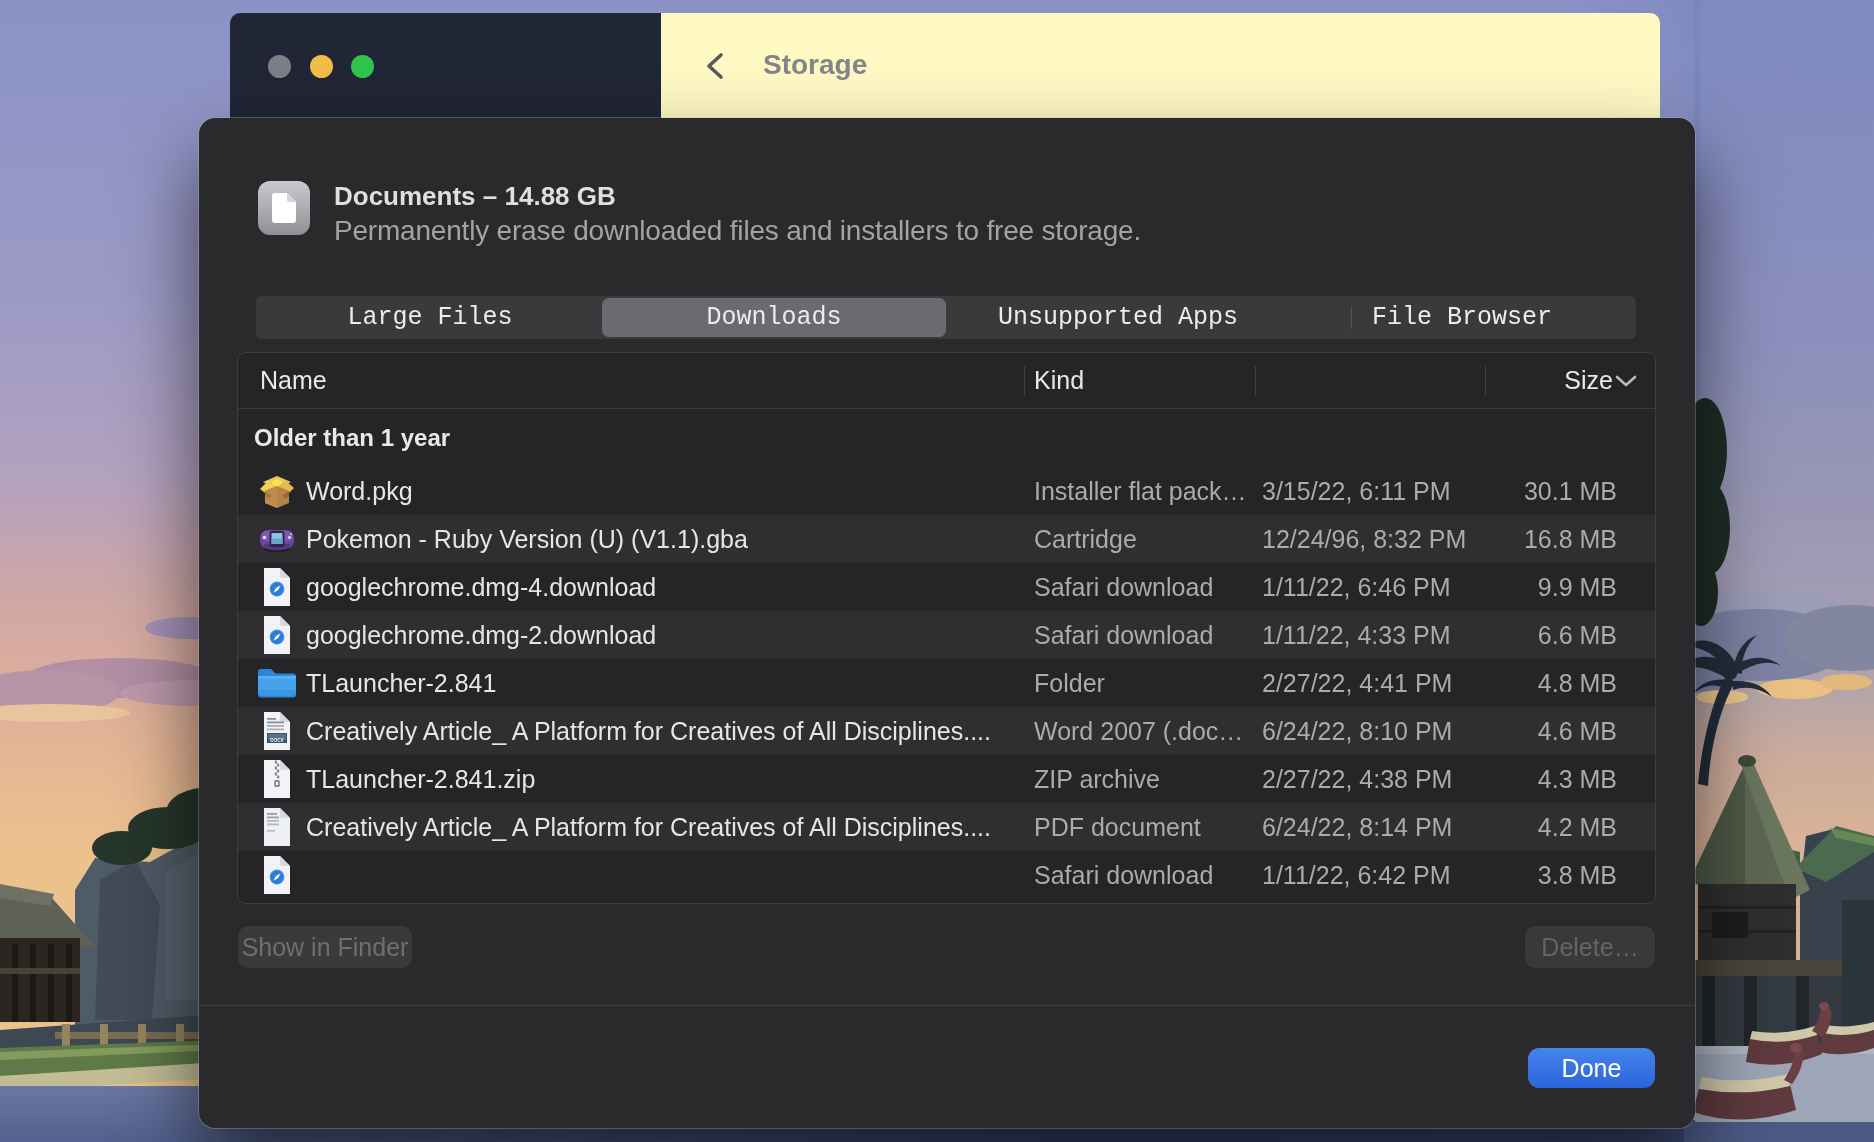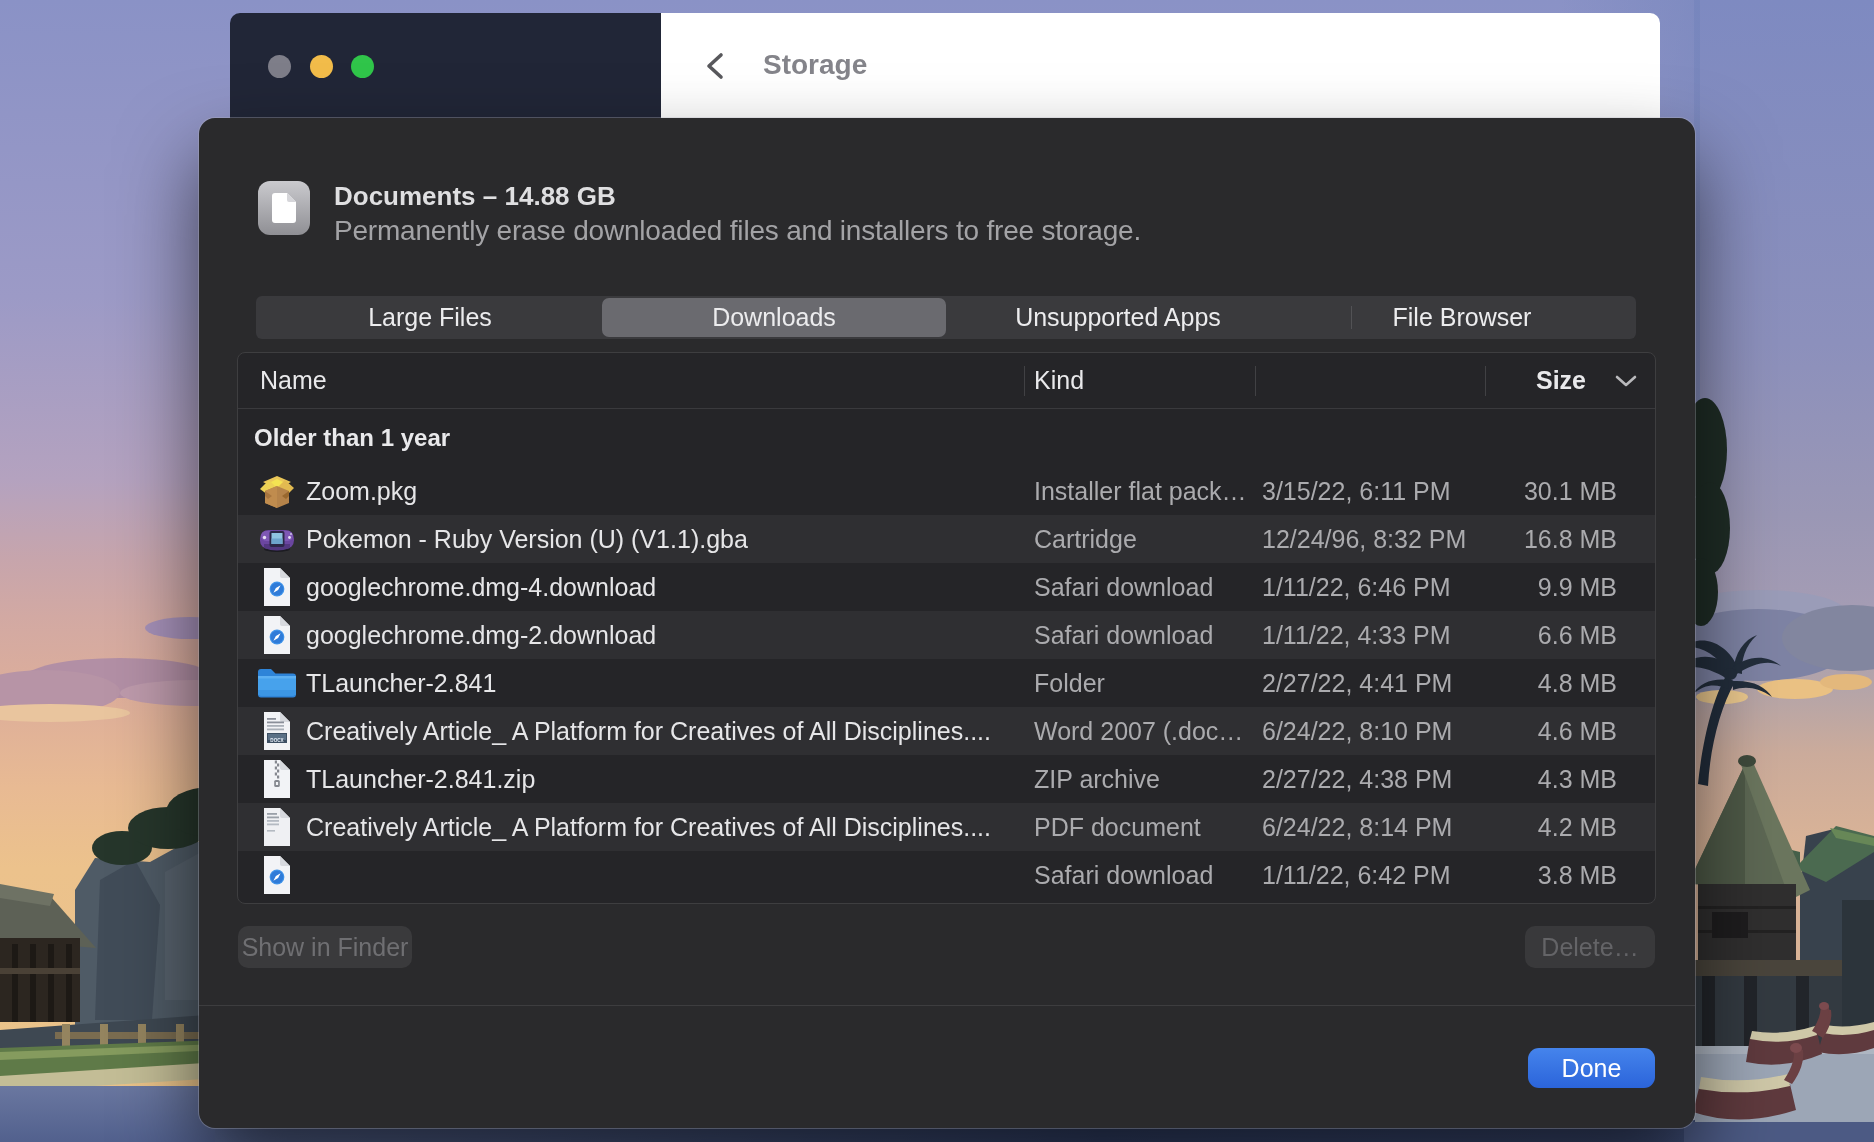--- a/index.html
+++ b/index.html
@@ -4,31 +4,31 @@
 <style>
   html,body{margin:0;padding:0;}
   body{width:1874px;height:1142px;overflow:hidden;position:relative;
        font-family:"Liberation Sans", sans-serif;background:#8a92c6;}
   .abs{position:absolute;}
   #wall{position:absolute;left:0;top:0;}
   
   #bwin{position:absolute;left:230px;top:13px;width:1430px;height:110px;
         border-radius:10px 10px 0 0;overflow:hidden;display:flex;}
   #bside{width:431px;height:100%;background:#212637;position:relative;}
-  #bmain{flex:1;background:#ffffff;position:relative;}
+  #bmain{flex:1;background:#fef9c3;position:relative;}
   .dot{position:absolute;top:42px;width:23px;height:23px;border-radius:50%;}
   
   #dlg{position:absolute;left:199px;top:118px;width:1496px;height:1010px;
        background:#2a2a2c;border-radius:16px;
        box-shadow:0 0 0 1px rgba(185,185,195,0.32), 0 40px 80px rgba(0,0,0,0.6);}
   #docicon{position:absolute;left:59px;top:63px;width:52px;height:54px;border-radius:12px;
        background:linear-gradient(#cacace,#8f8f94);}
   #title{position:absolute;left:135px;top:63px;font-size:26px;font-weight:600;color:#dfdfe1;}
   #subtitle{position:absolute;left:135px;top:97px;font-size:28px;letter-spacing:-0.2px;color:#a3a3a6;}
-  #seg{position:absolute;left:57px;top:178px;width:1380px;height:43px;background:#3a3a3d;border-radius:6px;}
+  #seg{position:absolute;left:57px;top:178px;width:1380px;height:43px;background:#3a3a3d;border-radius:6px;font-family:Liberation Mono, monospace;}
   #seg .sel{position:absolute;left:346px;top:2px;width:344px;height:39px;background:#6a6a6f;border-radius:7px;}
   #seg .lab{position:absolute;top:0;height:43px;line-height:43px;width:344px;text-align:center;
             font-size:25px;color:#ececee;}
   #seg .sep{position:absolute;left:1095px;top:10px;width:1px;height:23px;background:#525255;}
   #tbl{position:absolute;left:38px;top:234px;width:1419px;height:552px;border-radius:8px;
        border:1px solid #3e3e40;box-sizing:border-box;background:#252528;overflow:hidden;}
   #thead{position:absolute;left:0;top:0;width:100%;height:56px;border-bottom:1px solid #3a3a3d;box-sizing:border-box;}
   #thead .h{position:absolute;top:0;height:55px;line-height:55px;font-size:25px;font-weight:400;color:#e9e9eb;}
   #thead .vsep{position:absolute;top:13px;width:1px;height:30px;background:#414144;}
   #sect{position:absolute;left:0;top:56px;width:100%;height:58px;line-height:58px;
@@ -230,42 +230,42 @@
     <div class="lab" style="left:346px;">Downloads</div>
     <div class="lab" style="left:690px;">Unsupported Apps</div>
     <div class="lab" style="left:1034px;">File Browser</div>
     <div class="sep"></div>
   </div>
 
   <div id="tbl">
     <div id="thead">
       <div class="h" style="left:22px;">Name</div>
       <div class="h" style="left:796px;">Kind</div>
-      <div class="h" style="right:69px;font-weight:700;">Size</div>
+      <div class="h" style="right:42px;font-weight:400;">Size</div>
       <svg class="abs" style="right:18px;top:21px;" width="22" height="14" viewBox="0 0 22 14">
         <path d="M2 3 L11 11 L20 3" stroke="#b9b9bc" stroke-width="2.6" fill="none" stroke-linecap="round" stroke-linejoin="round"></path>
       </svg>
       <div class="vsep" style="left:786px;"></div>
       <div class="vsep" style="left:1017px;"></div>
       <div class="vsep" style="left:1247px;"></div>
     </div>
     <div id="sect"><span style="margin-left:16px;">Older than 1 year</span></div>
 
     <div class="row" style="top:114px;">
       <div class="ic"><svg width="40" height="40" viewBox="0 0 40 40">
         <polygon points="6,11 20,5 34,11 20,18" fill="#eac759"></polygon>
         <polygon points="10,13 20,8 30,13 20,19" fill="#f4e352"></polygon>
         <polygon points="3,18 12,9 21,18 11,24" fill="#edd255"></polygon>
         <polygon points="37,17 28,9 19,18 30,24" fill="#e2ba50"></polygon>
         <polygon points="8,20 20,15 32,20 32,32 20,37 8,32" fill="#b5834a"></polygon>
         <polygon points="8,20 20,15 20,37 8,32" fill="#c08c4e"></polygon>
         <polygon points="8,20 15,25 11,28 8,25" fill="#a8763f"></polygon>
         <polygon points="32,20 25,25 29,28 32,25" fill="#99682f"></polygon>
       </svg></div>
-      <div class="cell nm">Zoom.pkg</div>
+      <div class="cell nm">Word.pkg</div>
         <div class="cell kd">Installer flat pack…</div>
       <div class="cell dt">3/15/22, 6:11 PM</div>
         <div class="cell sz">30.1 MB</div>
     </div>
     <div class="row alt" style="top:162px;">
       <div class="ic"><svg width="40" height="40" viewBox="0 0 40 40">
         <ellipse cx="20" cy="30" rx="13" ry="3" fill="#1c1c22"></ellipse>
         <rect x="3" y="11" width="34" height="19" rx="8.5" fill="#6b46a0"></rect>
         <rect x="4" y="12" width="32" height="10" rx="5" fill="#7e58b4"></rect>
         <path d="M7,29 q13,5 26,0 l0,-4 -26,0 z" fill="#533781"></path>

